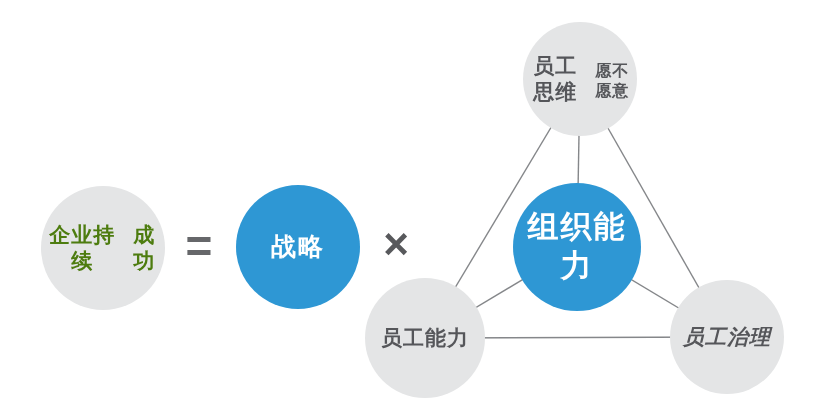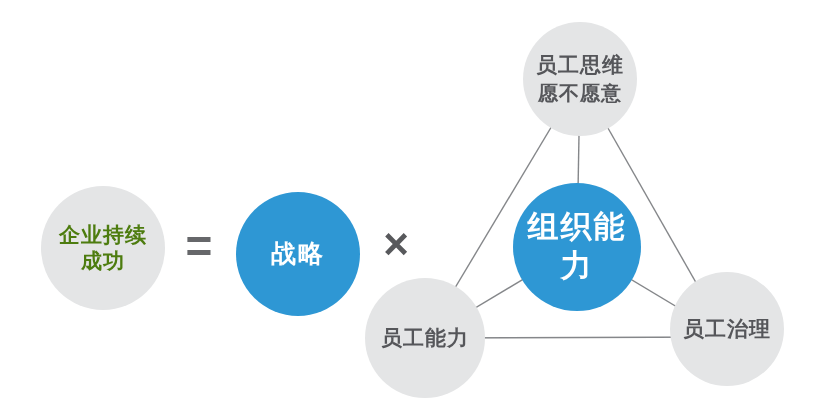--- a/index.html
+++ b/index.html
@@ -23,40 +23,39 @@
   }
   .connectors line {
     stroke: #85878a;
     stroke-width: 1.4;
   }
   .node {
     position: absolute;
     z-index: 1;
     border-radius: 50%;
     display: flex;
-    flex-direction: column;
     align-items: center;
     justify-content: center;
     text-align: center;
     line-height: 1.25;
   }
   .node.gray { background: #e4e5e6; }
   .node.blue { background: #2e97d4; }
 
   
   .node.result {
     left: 41px; top: 186px;
     width: 124px; height: 124px;
     color: #4d7c0f;
     font-weight: bold;
     font-size: 21px;
     letter-spacing: 1px;
   }
   .node.strategy {
-    left: 236px; top: 192px;
+    left: 236px; top: 185px;
     width: 124px; height: 124px;
     color: #ffffff;
     font-weight: bold;
     font-size: 25px;
     letter-spacing: 2px;
   }
   .operator {
     position: absolute;
     z-index: 1;
     width: 60px; height: 60px;
@@ -87,33 +86,33 @@
   }
   .node.mindset {
     left: 523px; top: 22px;
     width: 114px; height: 114px;
   }
   .node.ability {
     left: 365px; top: 278px;
     width: 120px; height: 120px; gap: 32px;
   }
   .node.governance {
-    left: 670px; top: 272px;
-    width: 114px; height: 114px;
+    left: 670px; top: 280px;
+    width: 114px; height: 114px; font-style: italic;
   }
   .node .title {
     color: #55565a;
     font-weight: bold;
     font-size: 21px;
     letter-spacing: 1px;
   }
   .node .subtitle {
     color: #55565a;
     font-weight: bold;
-    font-size: 20px;
+    font-size: 16px;
     margin-top: 3px;
     letter-spacing: 1px;
   }
 </style>
 </head>
 <body>
 
 <div class="canvas">
 
   <svg class="connectors" width="832" height="400" viewBox="0 0 832 400">

